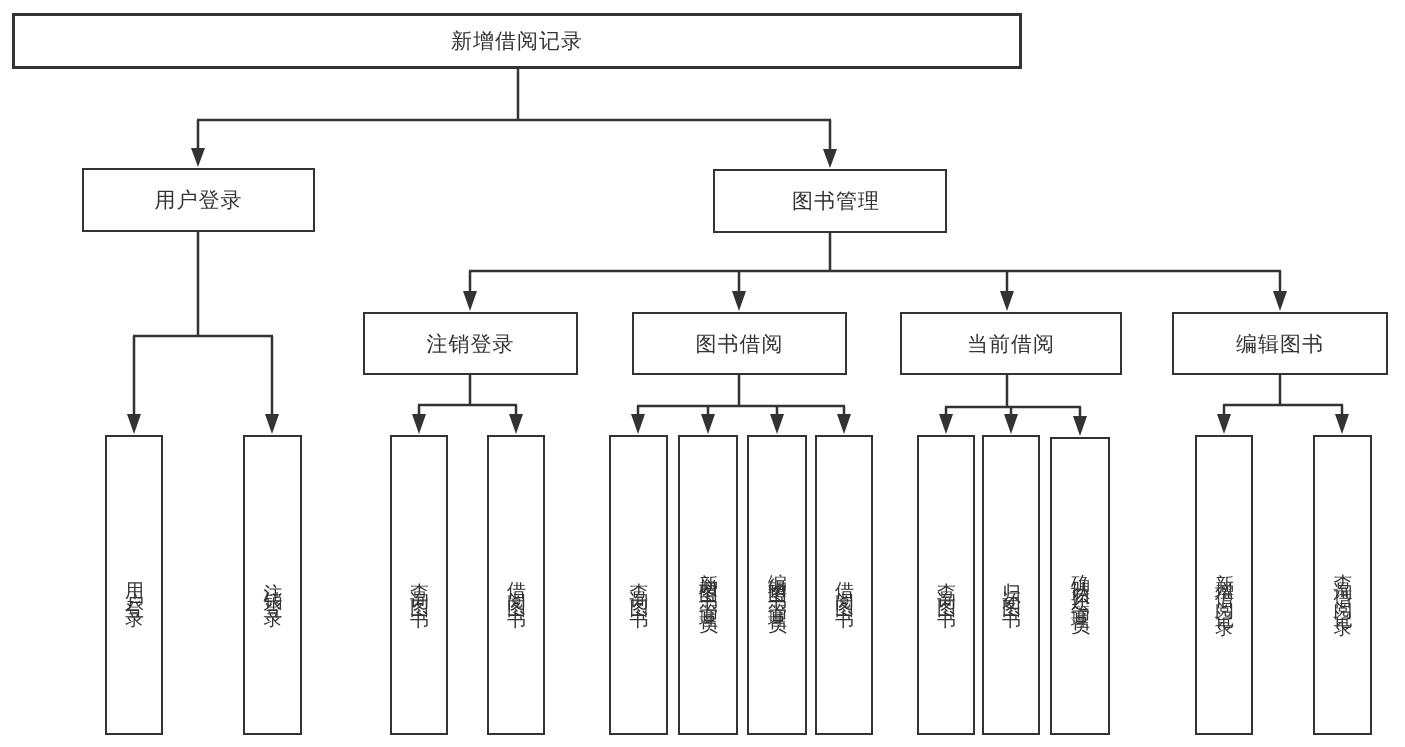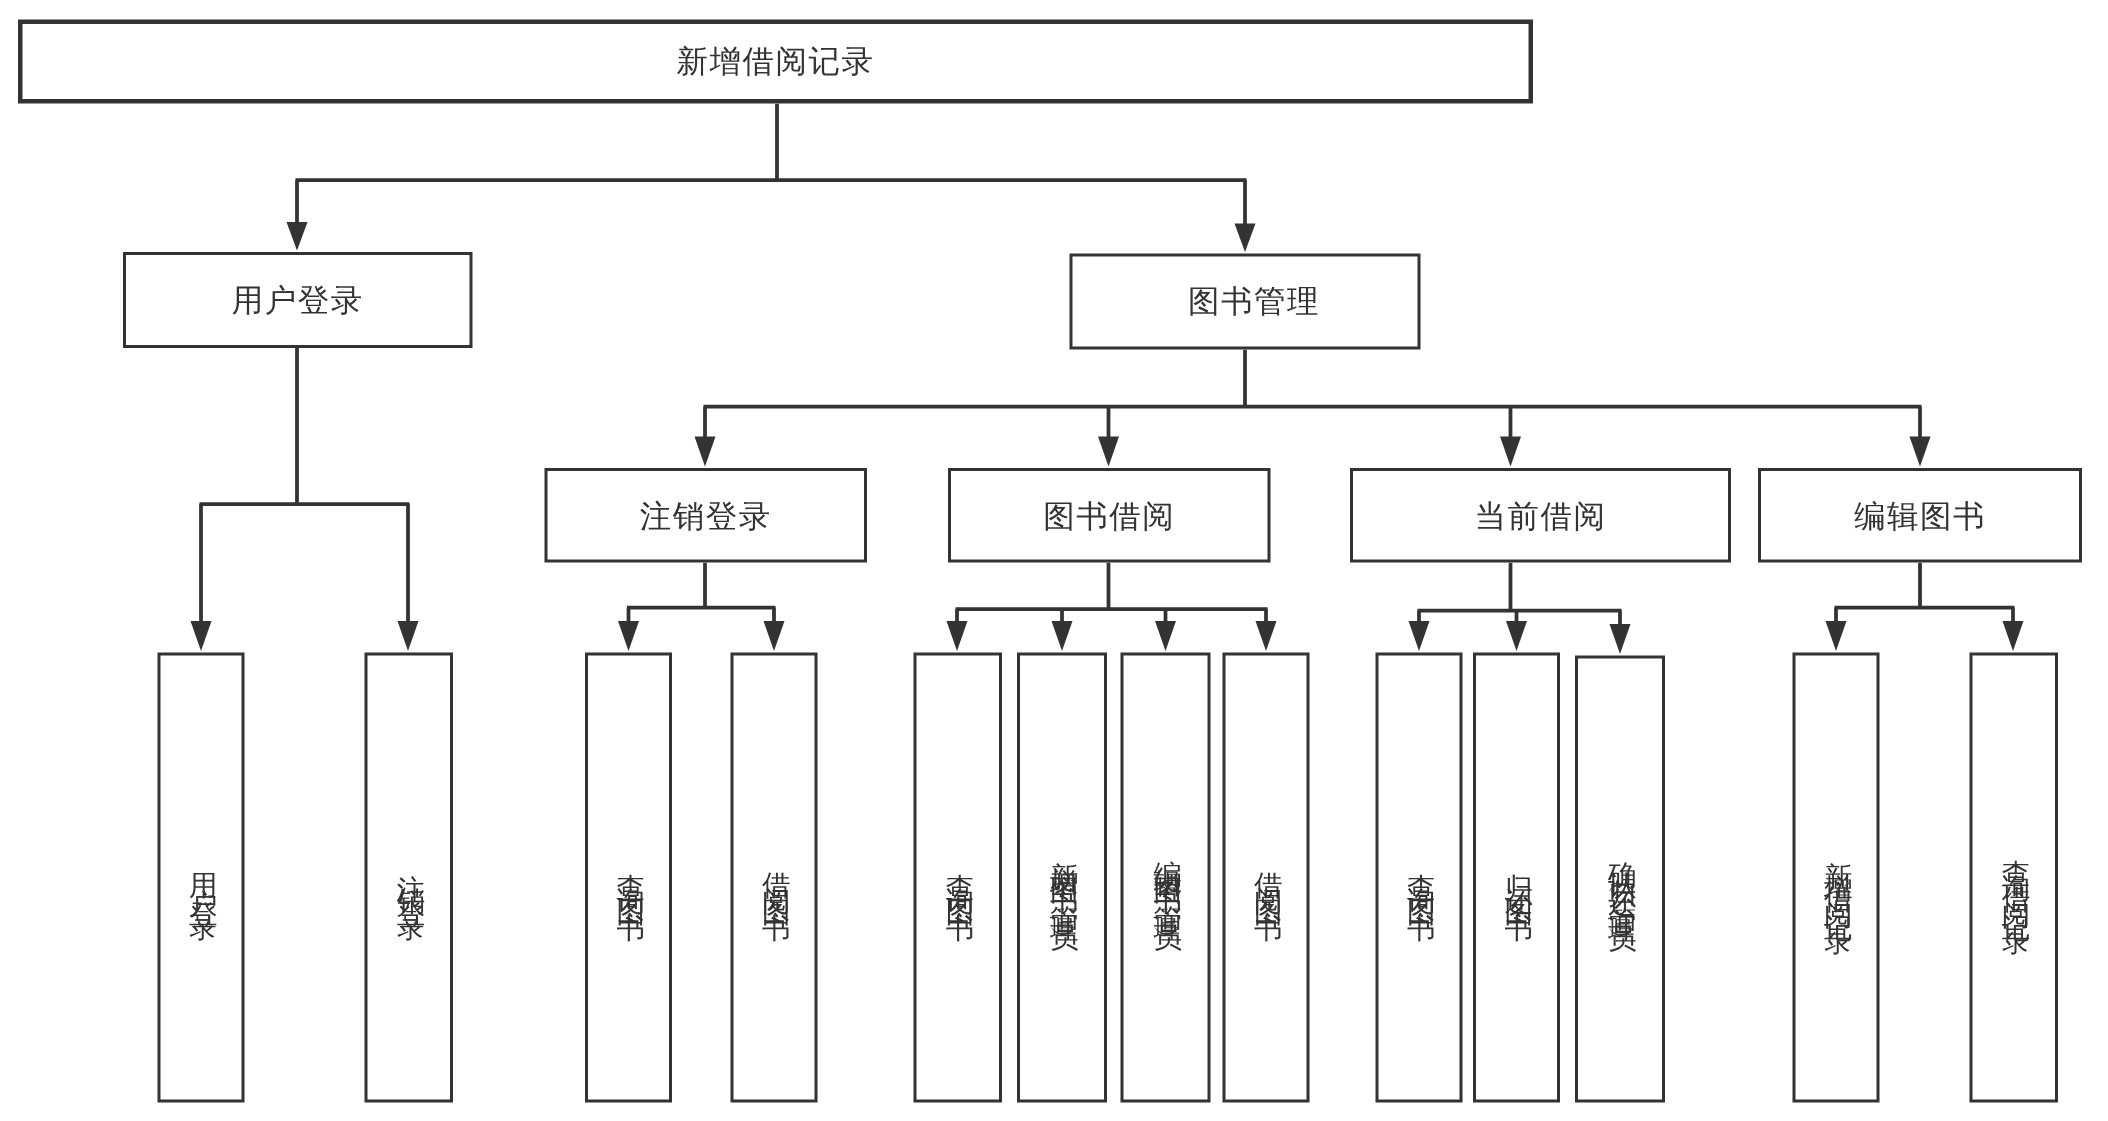--- a/index.html
+++ b/index.html
@@ -113,21 +113,21 @@
     </g>
   </svg>
 
   <div class="node hbox root" style="left:12px; top:13px; width:1010px; height:56px;">新增借阅记录</div>
 
   <div class="node hbox" style="left:82px; top:168px; width:233px; height:64px;">用户登录</div>
   <div class="node hbox" style="left:713px; top:169px; width:234px; height:64px;padding-left:12px;">图书管理</div>
 
   <div class="node hbox" style="left:363px; top:312px; width:215px; height:63px;">注销登录</div>
   <div class="node hbox" style="left:632px; top:312px; width:215px; height:63px;">图书借阅</div>
-  <div class="node hbox" style="left:900px; top:312px; width:254px; height:63px;">当前借阅</div>
+  <div class="node hbox" style="left:900px; top:312px; width:222px; height:63px;">当前借阅</div>
   <div class="node hbox" style="left:1172px; top:312px; width:216px; height:63px;">编辑图书</div>
 
   <div class="node vbox" style="left:105px; top:435px; width:58px; height:300px;">用户登录</div>
   <div class="node vbox" style="left:243px; top:435px; width:59px; height:300px;">注销登录</div>
 
   <div class="node vbox" style="left:390px; top:435px; width:58px; height:300px;">查询图书</div>
   <div class="node vbox" style="left:487px; top:435px; width:58px; height:300px;">借阅图书</div>
 
   <div class="node vbox" style="left:609px; top:435px; width:59px; height:300px;">查询图书</div>
   <div class="node vbox long" style="left:678px; top:435px; width:60px; height:300px;">新增图书（管理员）</div>

